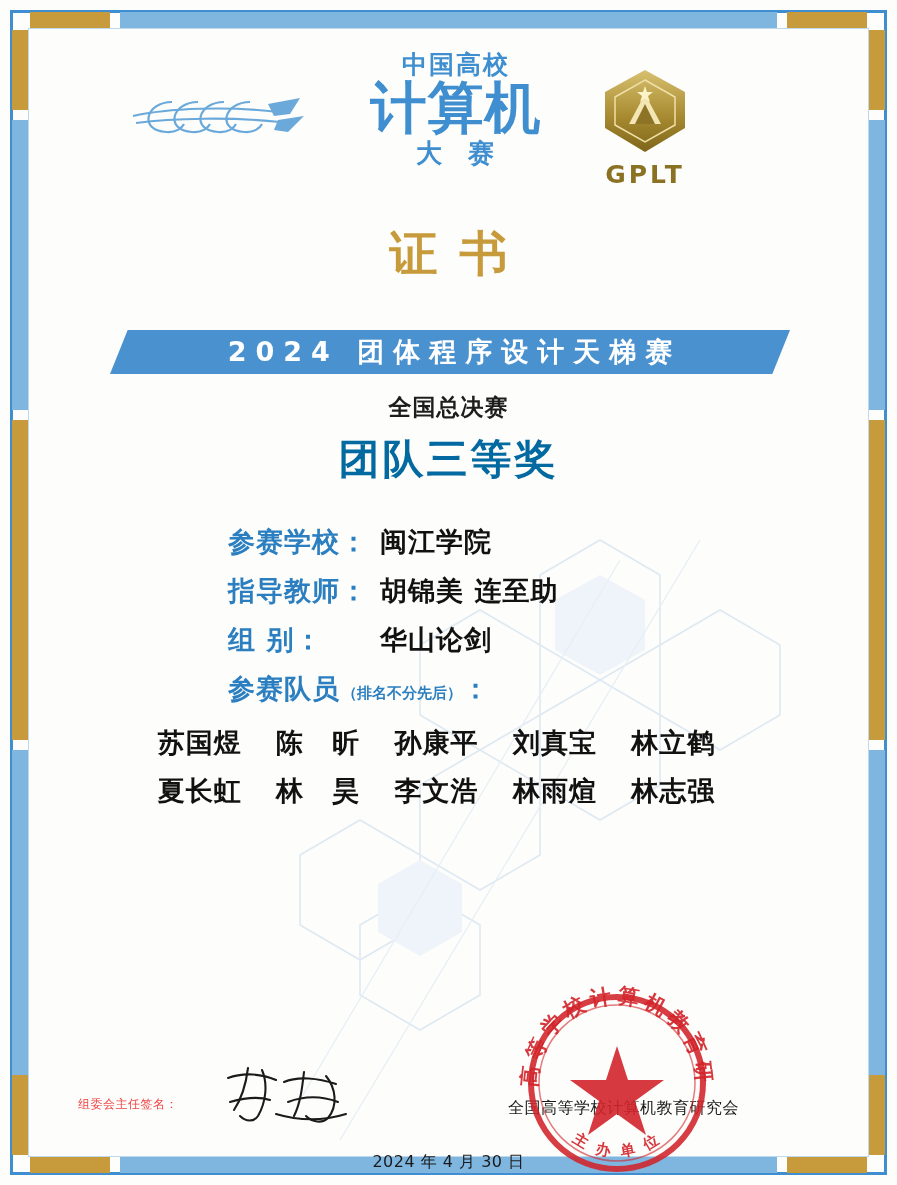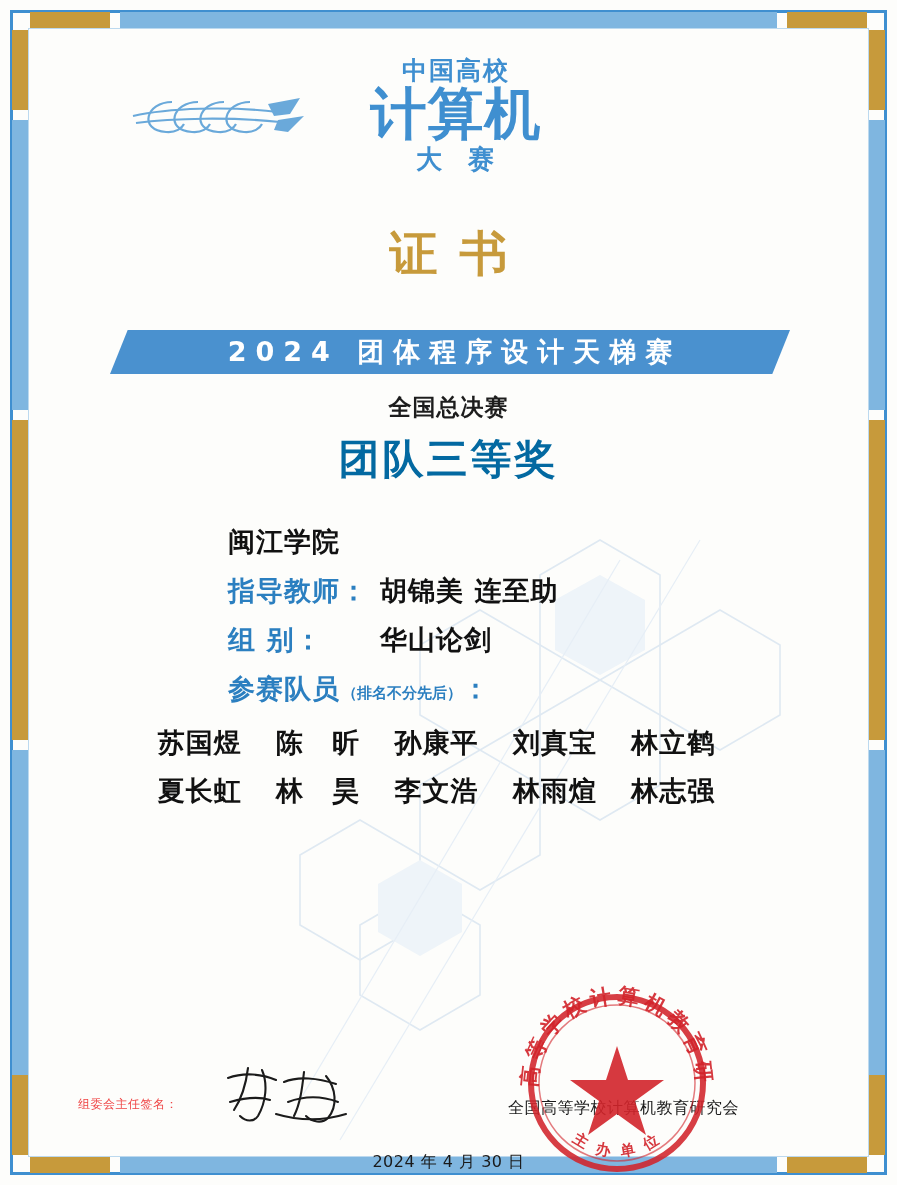--- a/index.html
+++ b/index.html
@@ -116,21 +116,20 @@
     left: 358px; top: 0;
     width: 196px; height: 146px;
     text-align: center;
   }
   .logo-main .line1 {
     font-size: 25px;
     color: #3f8fd0;
     letter-spacing: 2px;
     font-weight: bold;
     line-height: 1;
-    margin-top: 6px;
     font-family: "DejaVu Sans", sans-serif;
   }
   .logo-main .line2 {
     font-size: 56px;
     color: #3f8fd0;
     font-weight: bold;
     letter-spacing: 1px;
     line-height: 1.05;
     margin-top: 2px;
   }
@@ -389,35 +388,53 @@
         <path d="M150 30 L176 26 L160 42 L146 40 Z"></path>
       </g>
     </svg>
 
     <div class="logo-main">
       <div class="line1">中国高校</div>
       <div class="line2">计算机</div>
       <div class="line3">大赛</div>
     </div>
 
+    <div class="logo-gplt">
+      <svg width="92" height="86" viewBox="0 0 92 86" xmlns="http://www.w3.org/2000/svg">
+        <defs>
+          <linearGradient id="gpltg" x1="0" y1="0" x2="0" y2="1">
+            <stop offset="0%" stop-color="#d8c070"></stop>
+            <stop offset="55%" stop-color="#a98c32"></stop>
+            <stop offset="100%" stop-color="#7e6519"></stop>
+          </linearGradient>
+        </defs>
+        <path d="M46 2 L86 24 L86 60 L46 84 L6 60 L6 24 Z" fill="url(#gpltg)"></path>
+        <path d="M46 12 L76 29 L76 57 L46 74 L16 57 L16 29 Z" fill="none" stroke="#f0e0a8" stroke-width="1.5"></path>
+        <path d="M46 26 L62 56 L30 56 Z" fill="#f3e6b4"></path>
+        <path d="M46 36 L56 56 L36 56 Z" fill="#8d7326"></path>
+        <polygon points="46,18 48,24 54,24 49,28 51,34 46,30 41,34 43,28 38,24 44,24" fill="#fdf3c8"></polygon>
+      </svg>
+      <div class="gplt-text">GPLT</div>
+    </div>
   </div>
 
   <div class="cert-word">证书</div>
 
   <div class="banner-wrap">
     <div class="banner-shape"></div>
     <div class="banner-text">2024 团体程序设计天梯赛</div>
   </div>
 
   <div class="subtitle">全国总决赛</div>
   <div class="award">团队三等奖</div>
 
   <div class="info-block">
 
     <div class="info-row">
+      <div class="info-label">参赛学校：</div>
       <div class="info-value">闽江学院</div>
     </div>
 
 
     <div class="info-row">
       <div class="info-label">指导教师：</div>
       <div class="info-value">胡锦美  连至助</div>
     </div>
 
     <div class="info-row">

